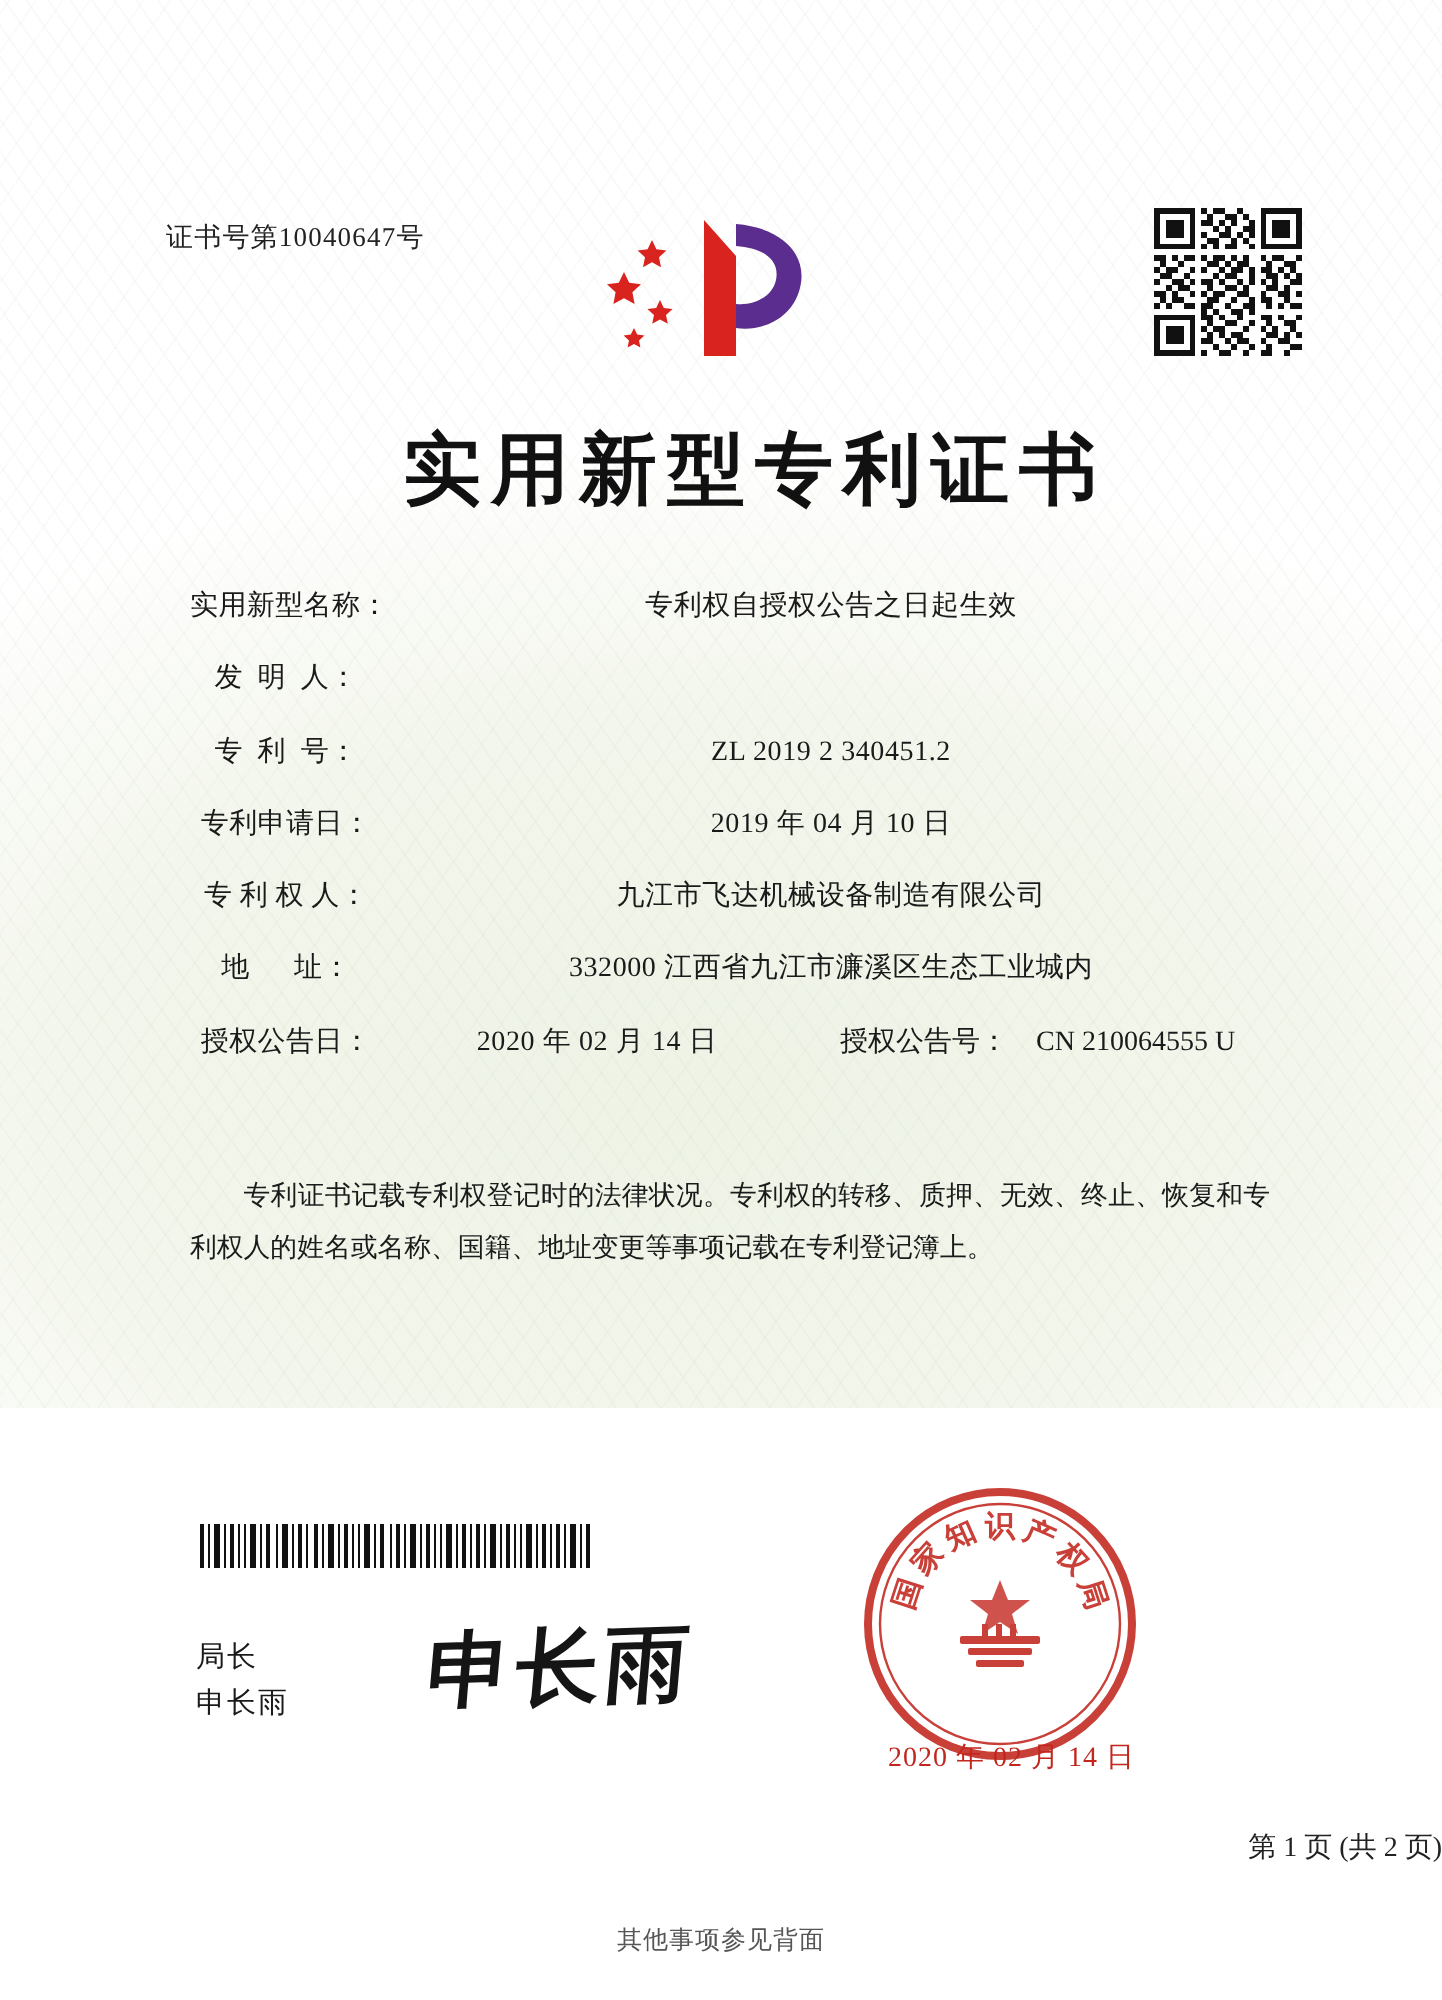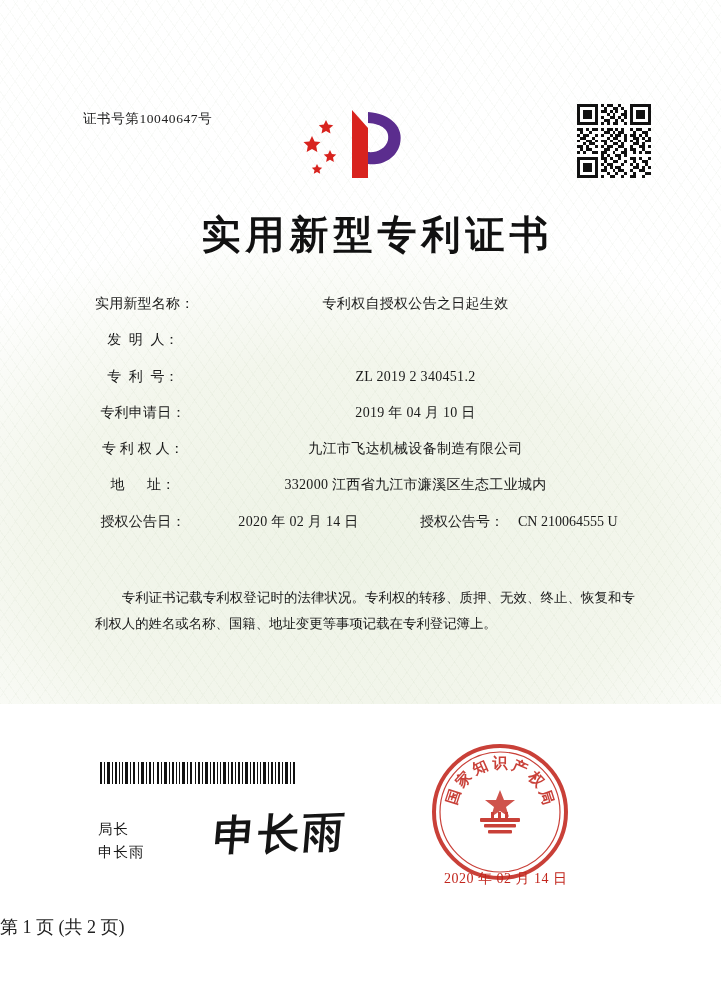--- a/index.html
+++ b/index.html
@@ -148,22 +148,22 @@
     left: 444px;
     top: 870px;
     font-size: 14px;
     color: #c2261d;
     letter-spacing: 0.5px;
   }
   .page-num {
     position: absolute;
     left: 0; right: 0;
     top: 915px;
-    text-align: left;
-    font-size: 18px;
+    text-align: right;
+    font-size: 14px;
     color: #222;
   }
   .footnote {
     position: absolute;
     left: 0; right: 0;
     top: 962px;
     text-align: center;
     font-size: 12.5px;
     color: #555;
     letter-spacing: 0.5px;
@@ -487,14 +487,15 @@
           <text x="70" y="70" text-anchor="middle" transform="rotate(72 70 70) translate(0 -44)">局</text>
         </g>
       </g>
     </svg>
   </div>
 
   <div class="seal-date">2020 年 02 月 14 日</div>
 
   <div class="page-num">第 1 页 (共 2 页)</div>
 
+  <div class="footnote">其他事项参见背面</div>
 
 </div>
 
 </body></html>

